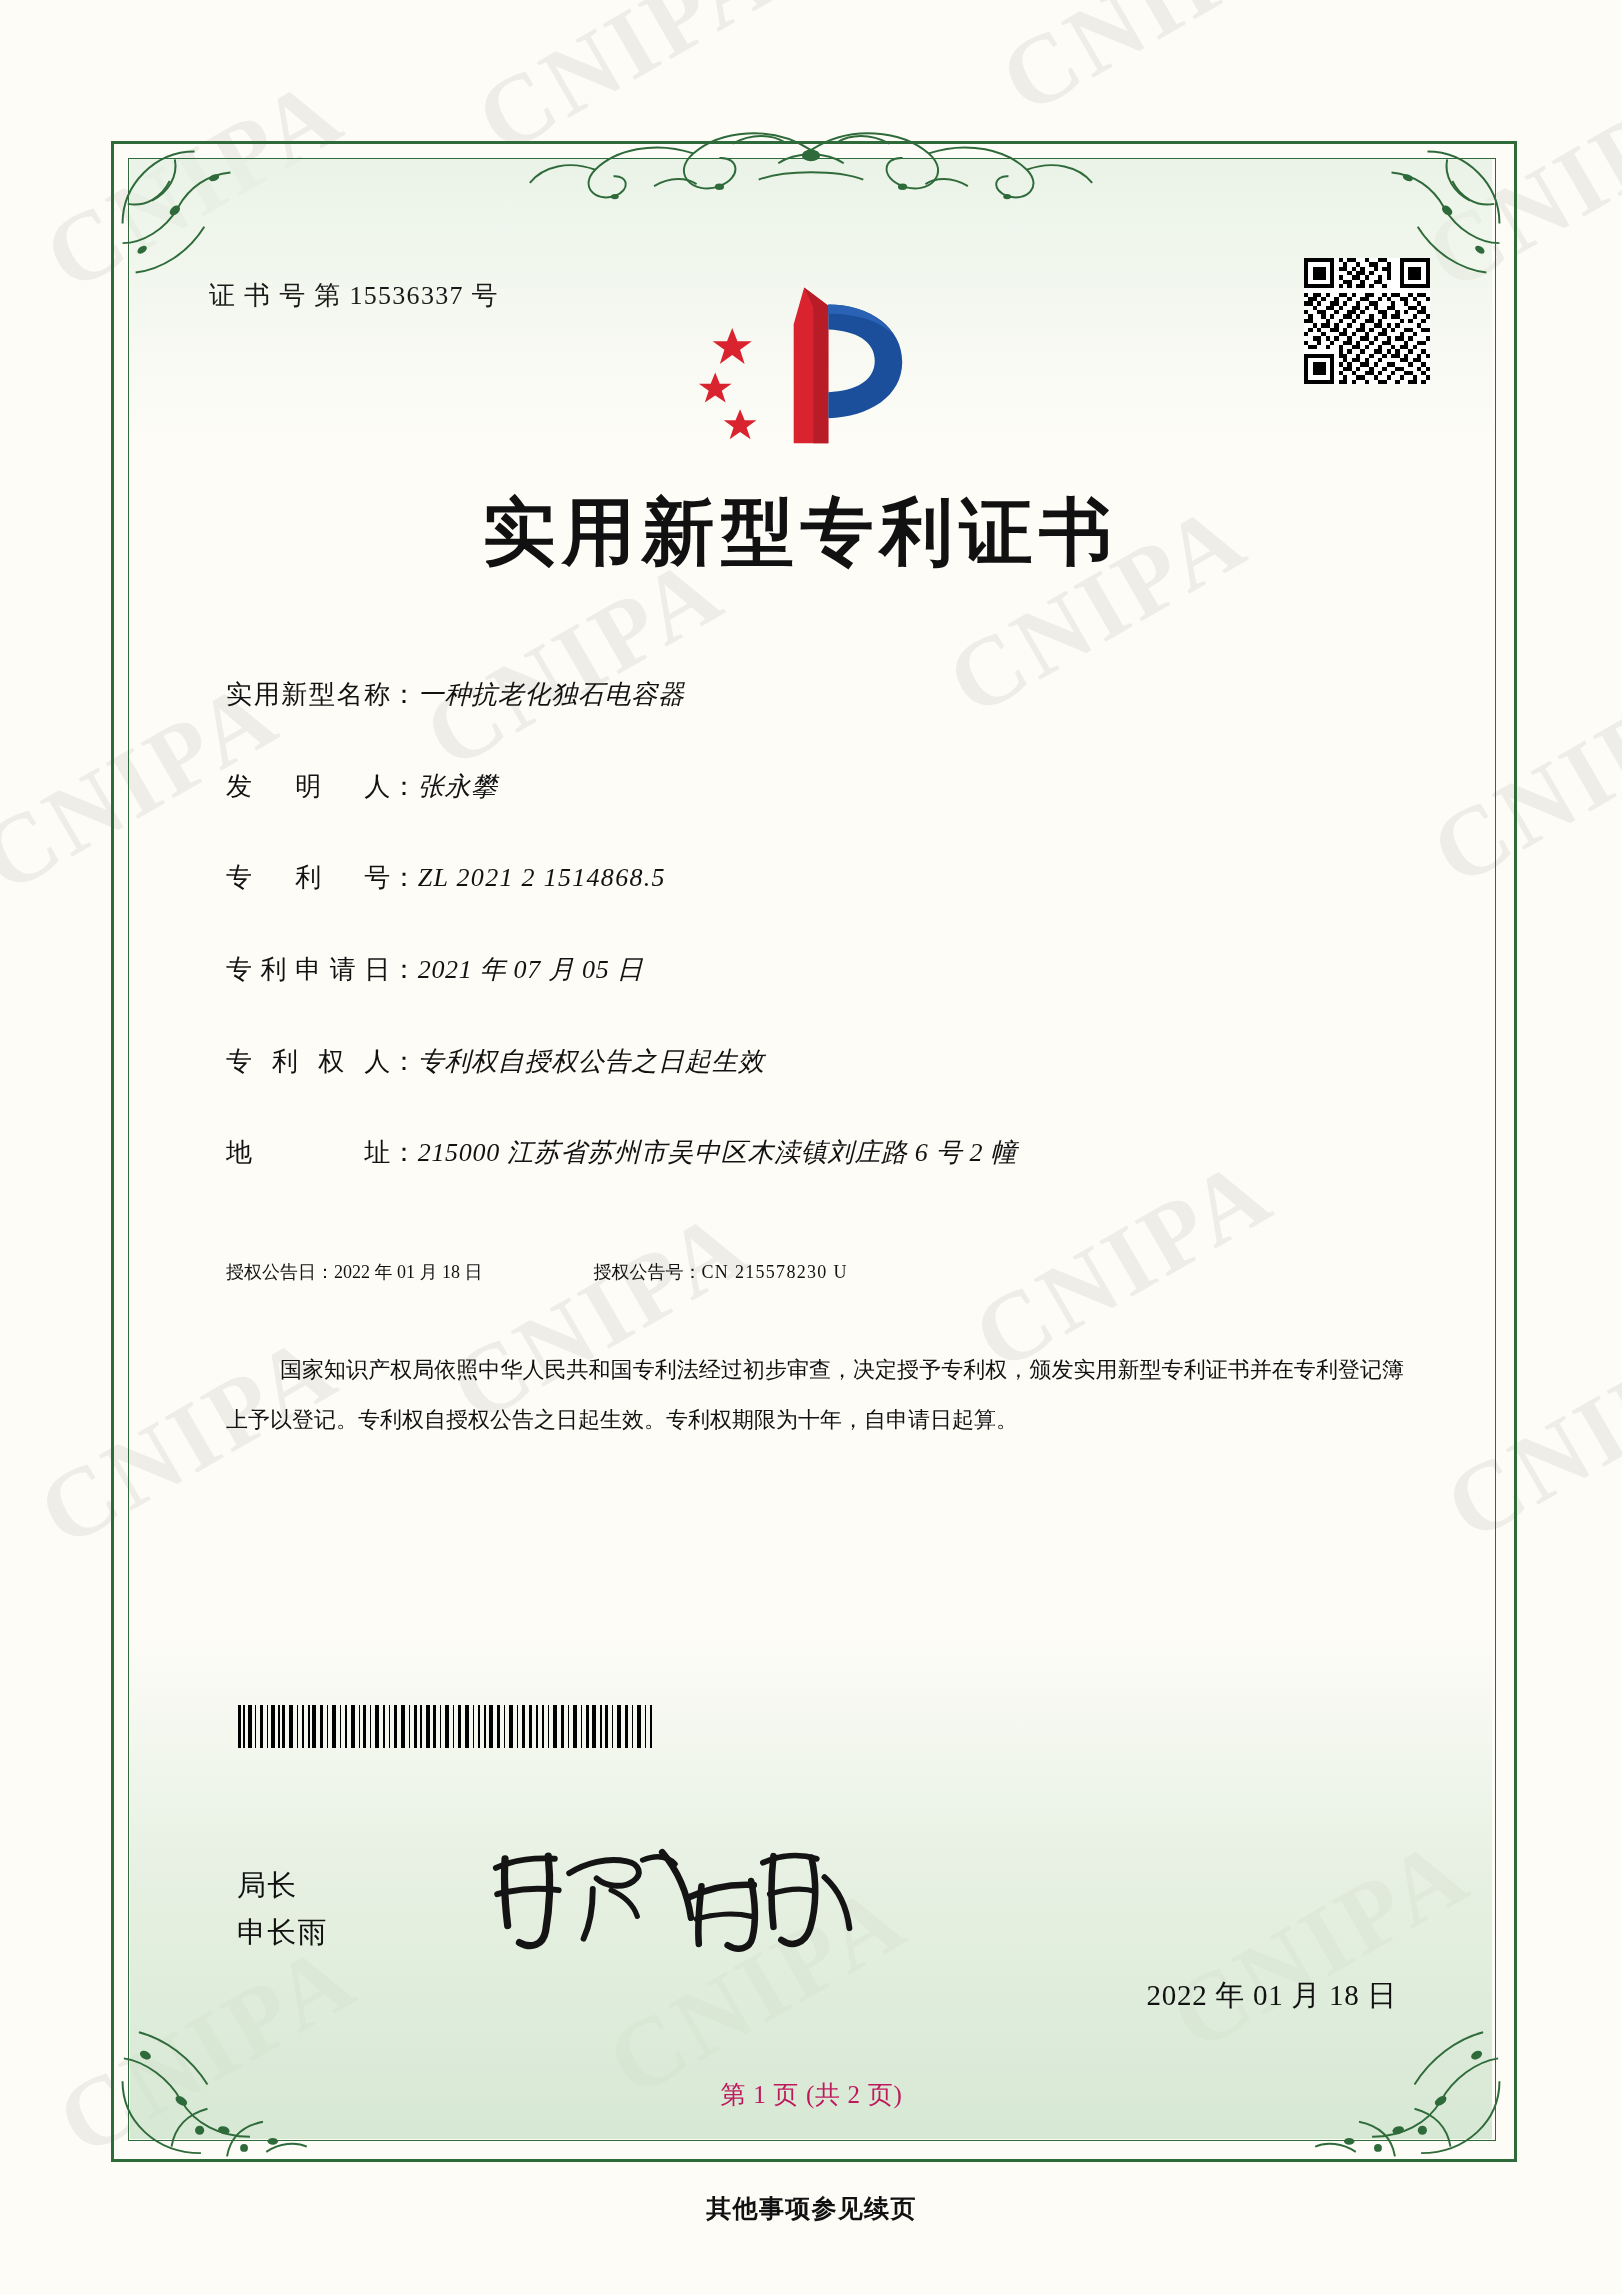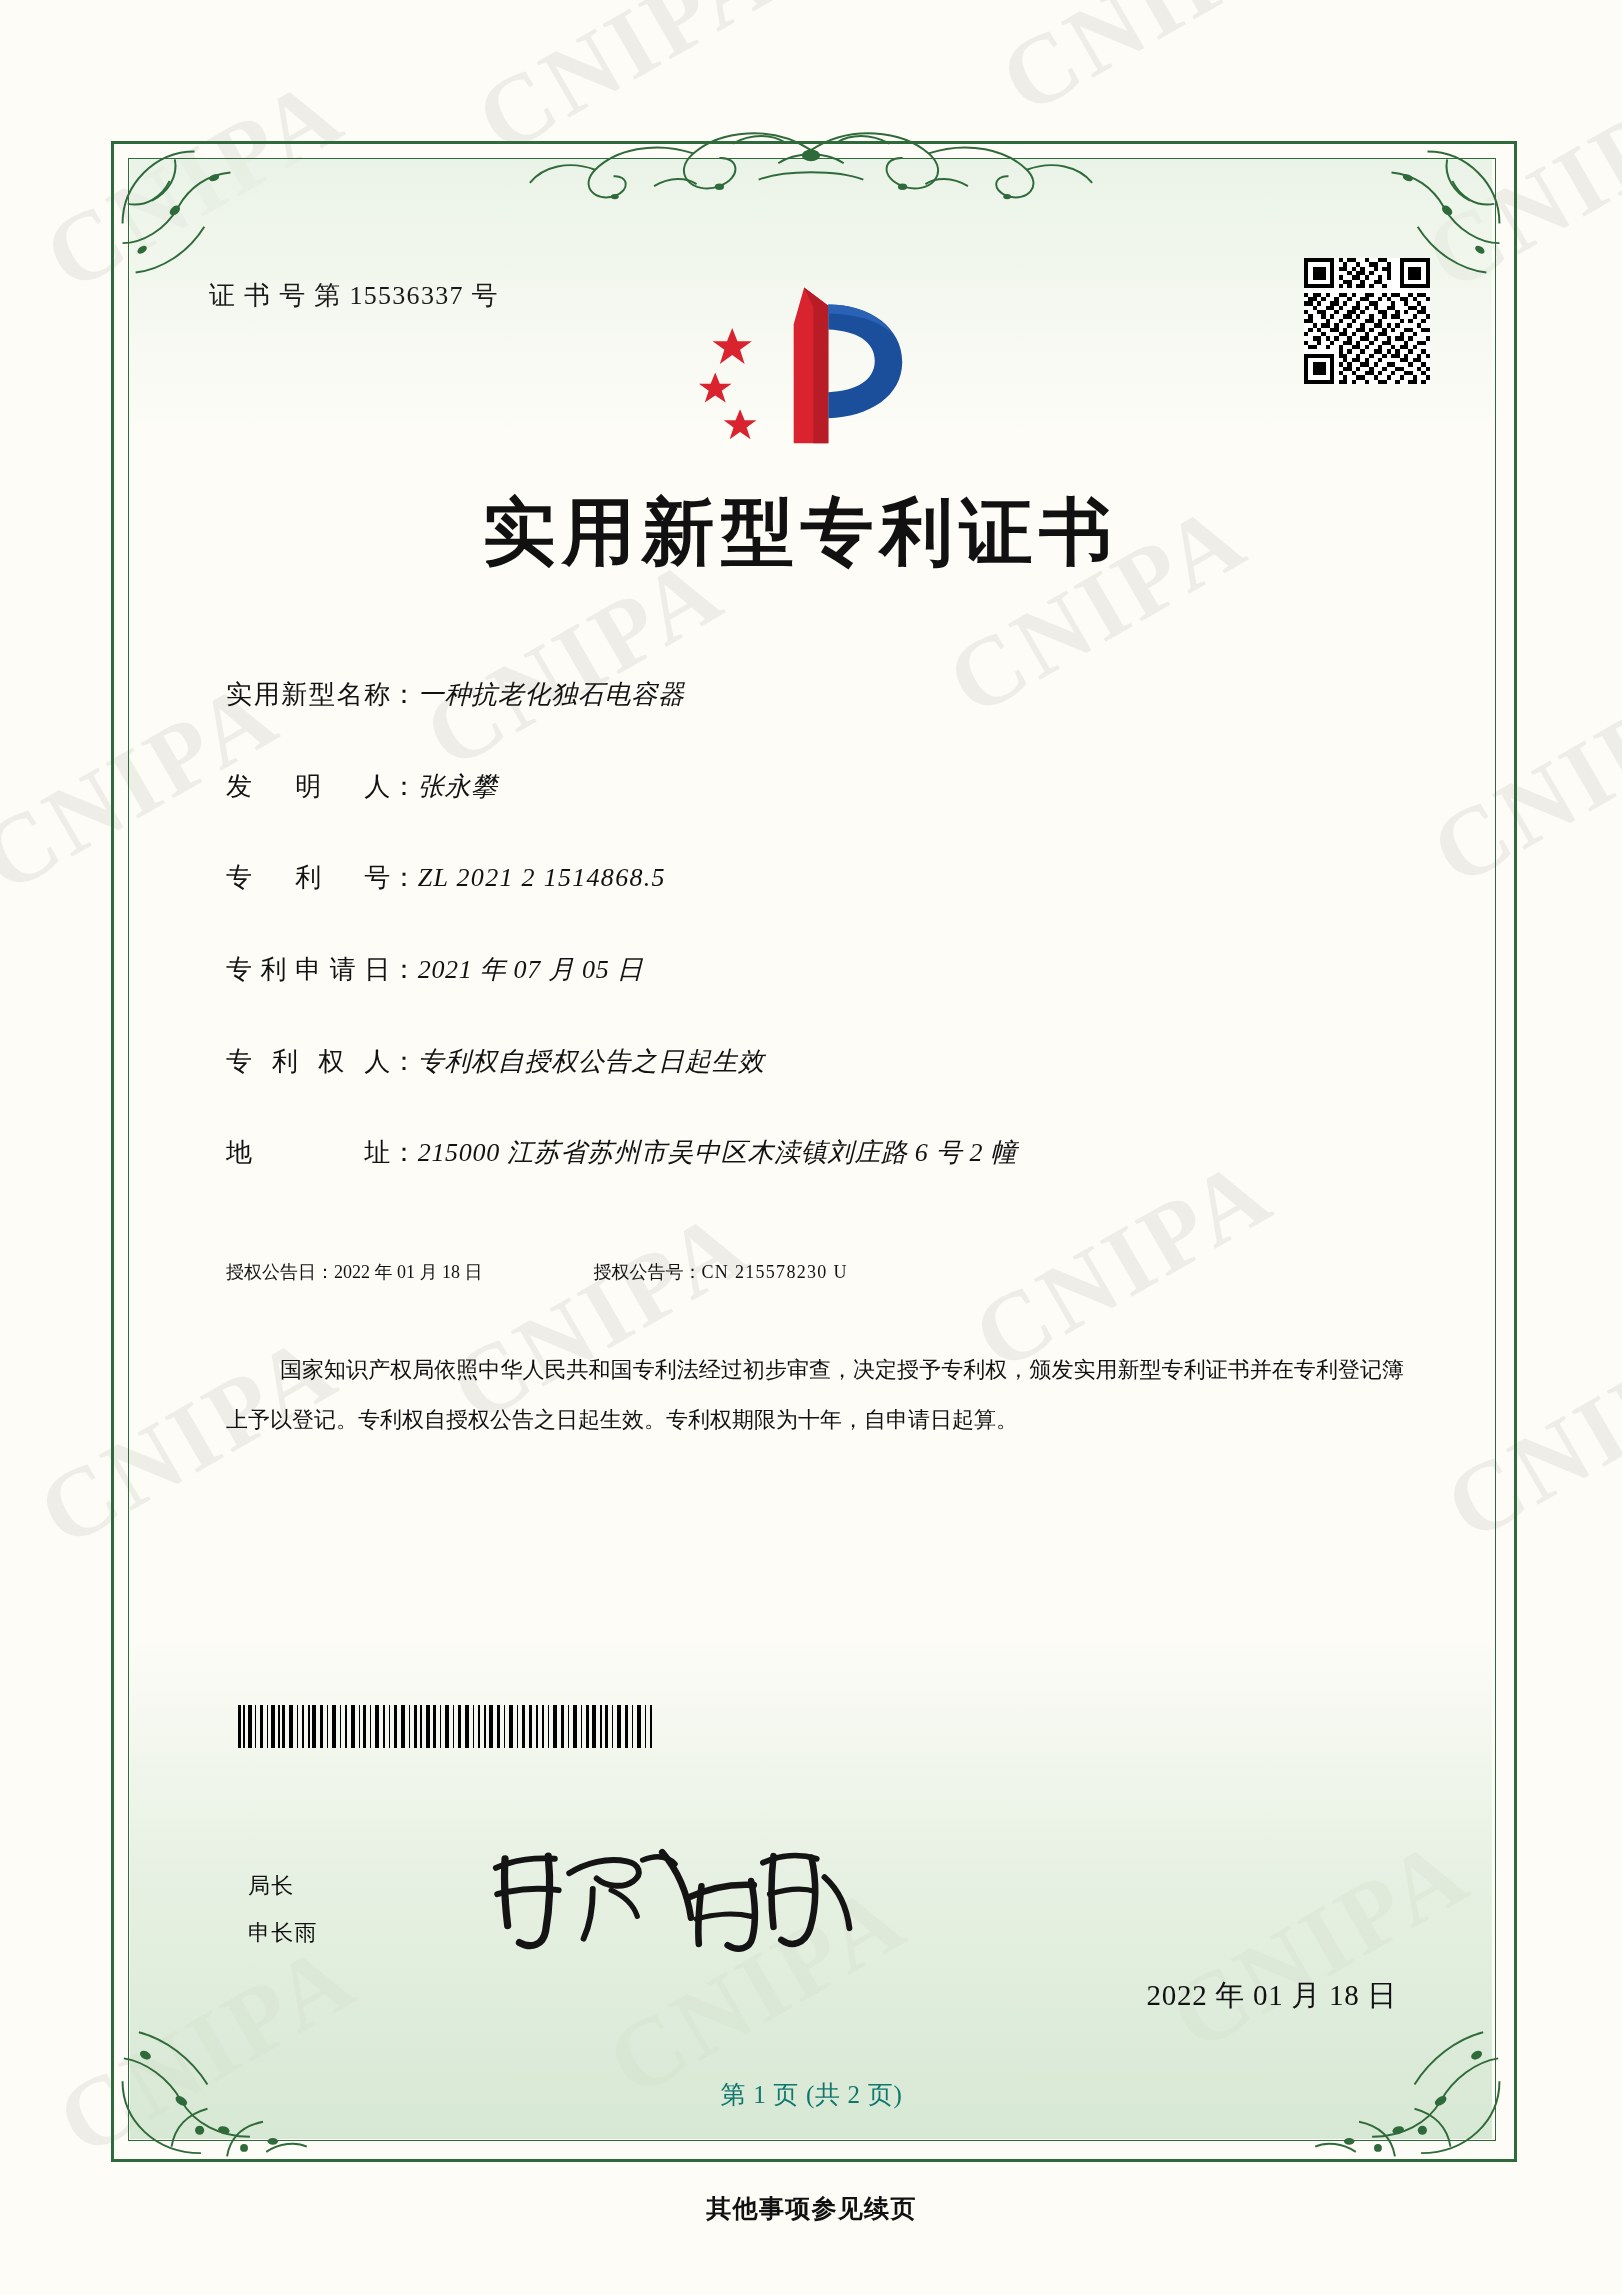--- a/index.html
+++ b/index.html
@@ -195,23 +195,23 @@
   .barcode {
     position: absolute;
     left: 237px;
     top: 1705px;
     width: 419px;
     height: 43px;
   }
 
   .signer {
     position: absolute;
-    left: 248px;
+    left: 237px;
     top: 1862px;
-    font-size: 22px;
+    font-size: 29px;
     line-height: 47px;
     color: #111111;
     letter-spacing: 1.3px;
   }
 
   .signature {
     position: absolute;
     left: 471px;
     top: 1826px;
     width: 419px;
@@ -228,21 +228,21 @@
     white-space: nowrap;
   }
 
   .page-num {
     position: absolute;
     left: 0;
     top: 2078px;
     width: 1623px;
     text-align: center;
     font-size: 25px;
-    color: #0f766e;
+    color: #be185d;
     letter-spacing: 0.7px;
   }
 
   .footer-note {
     position: absolute;
     left: 0;
     top: 2192px;
     width: 1623px;
     text-align: center;
     font-size: 25px;

